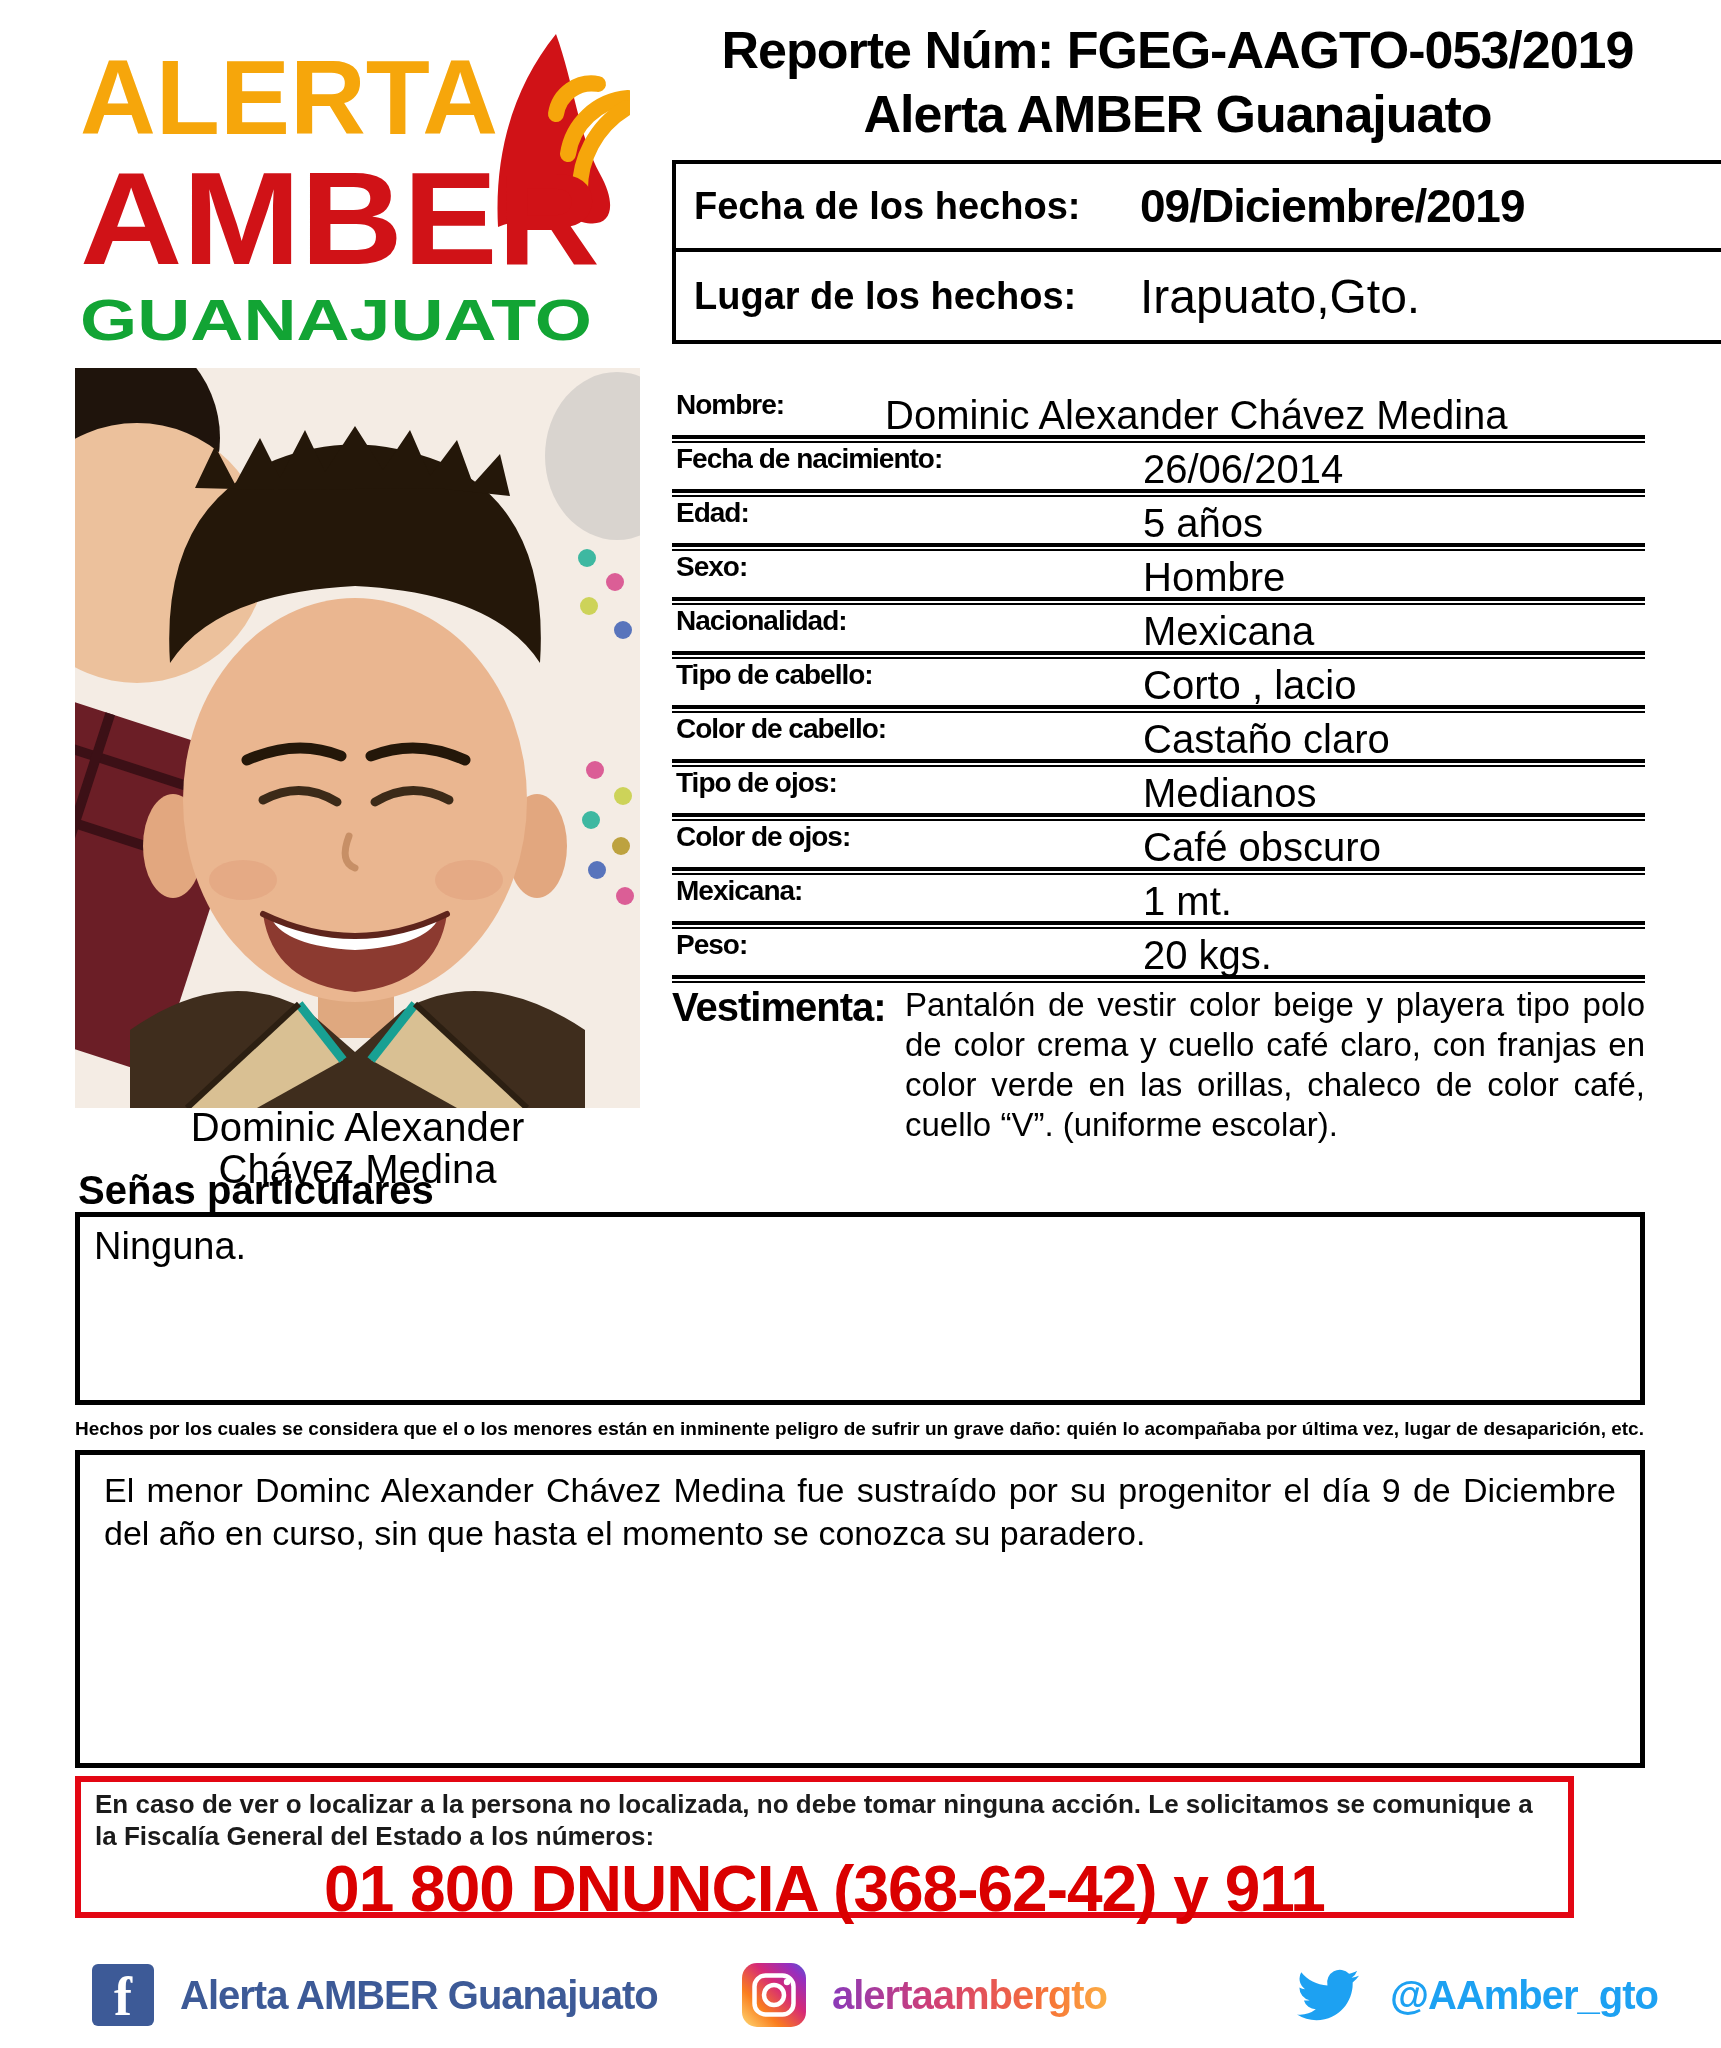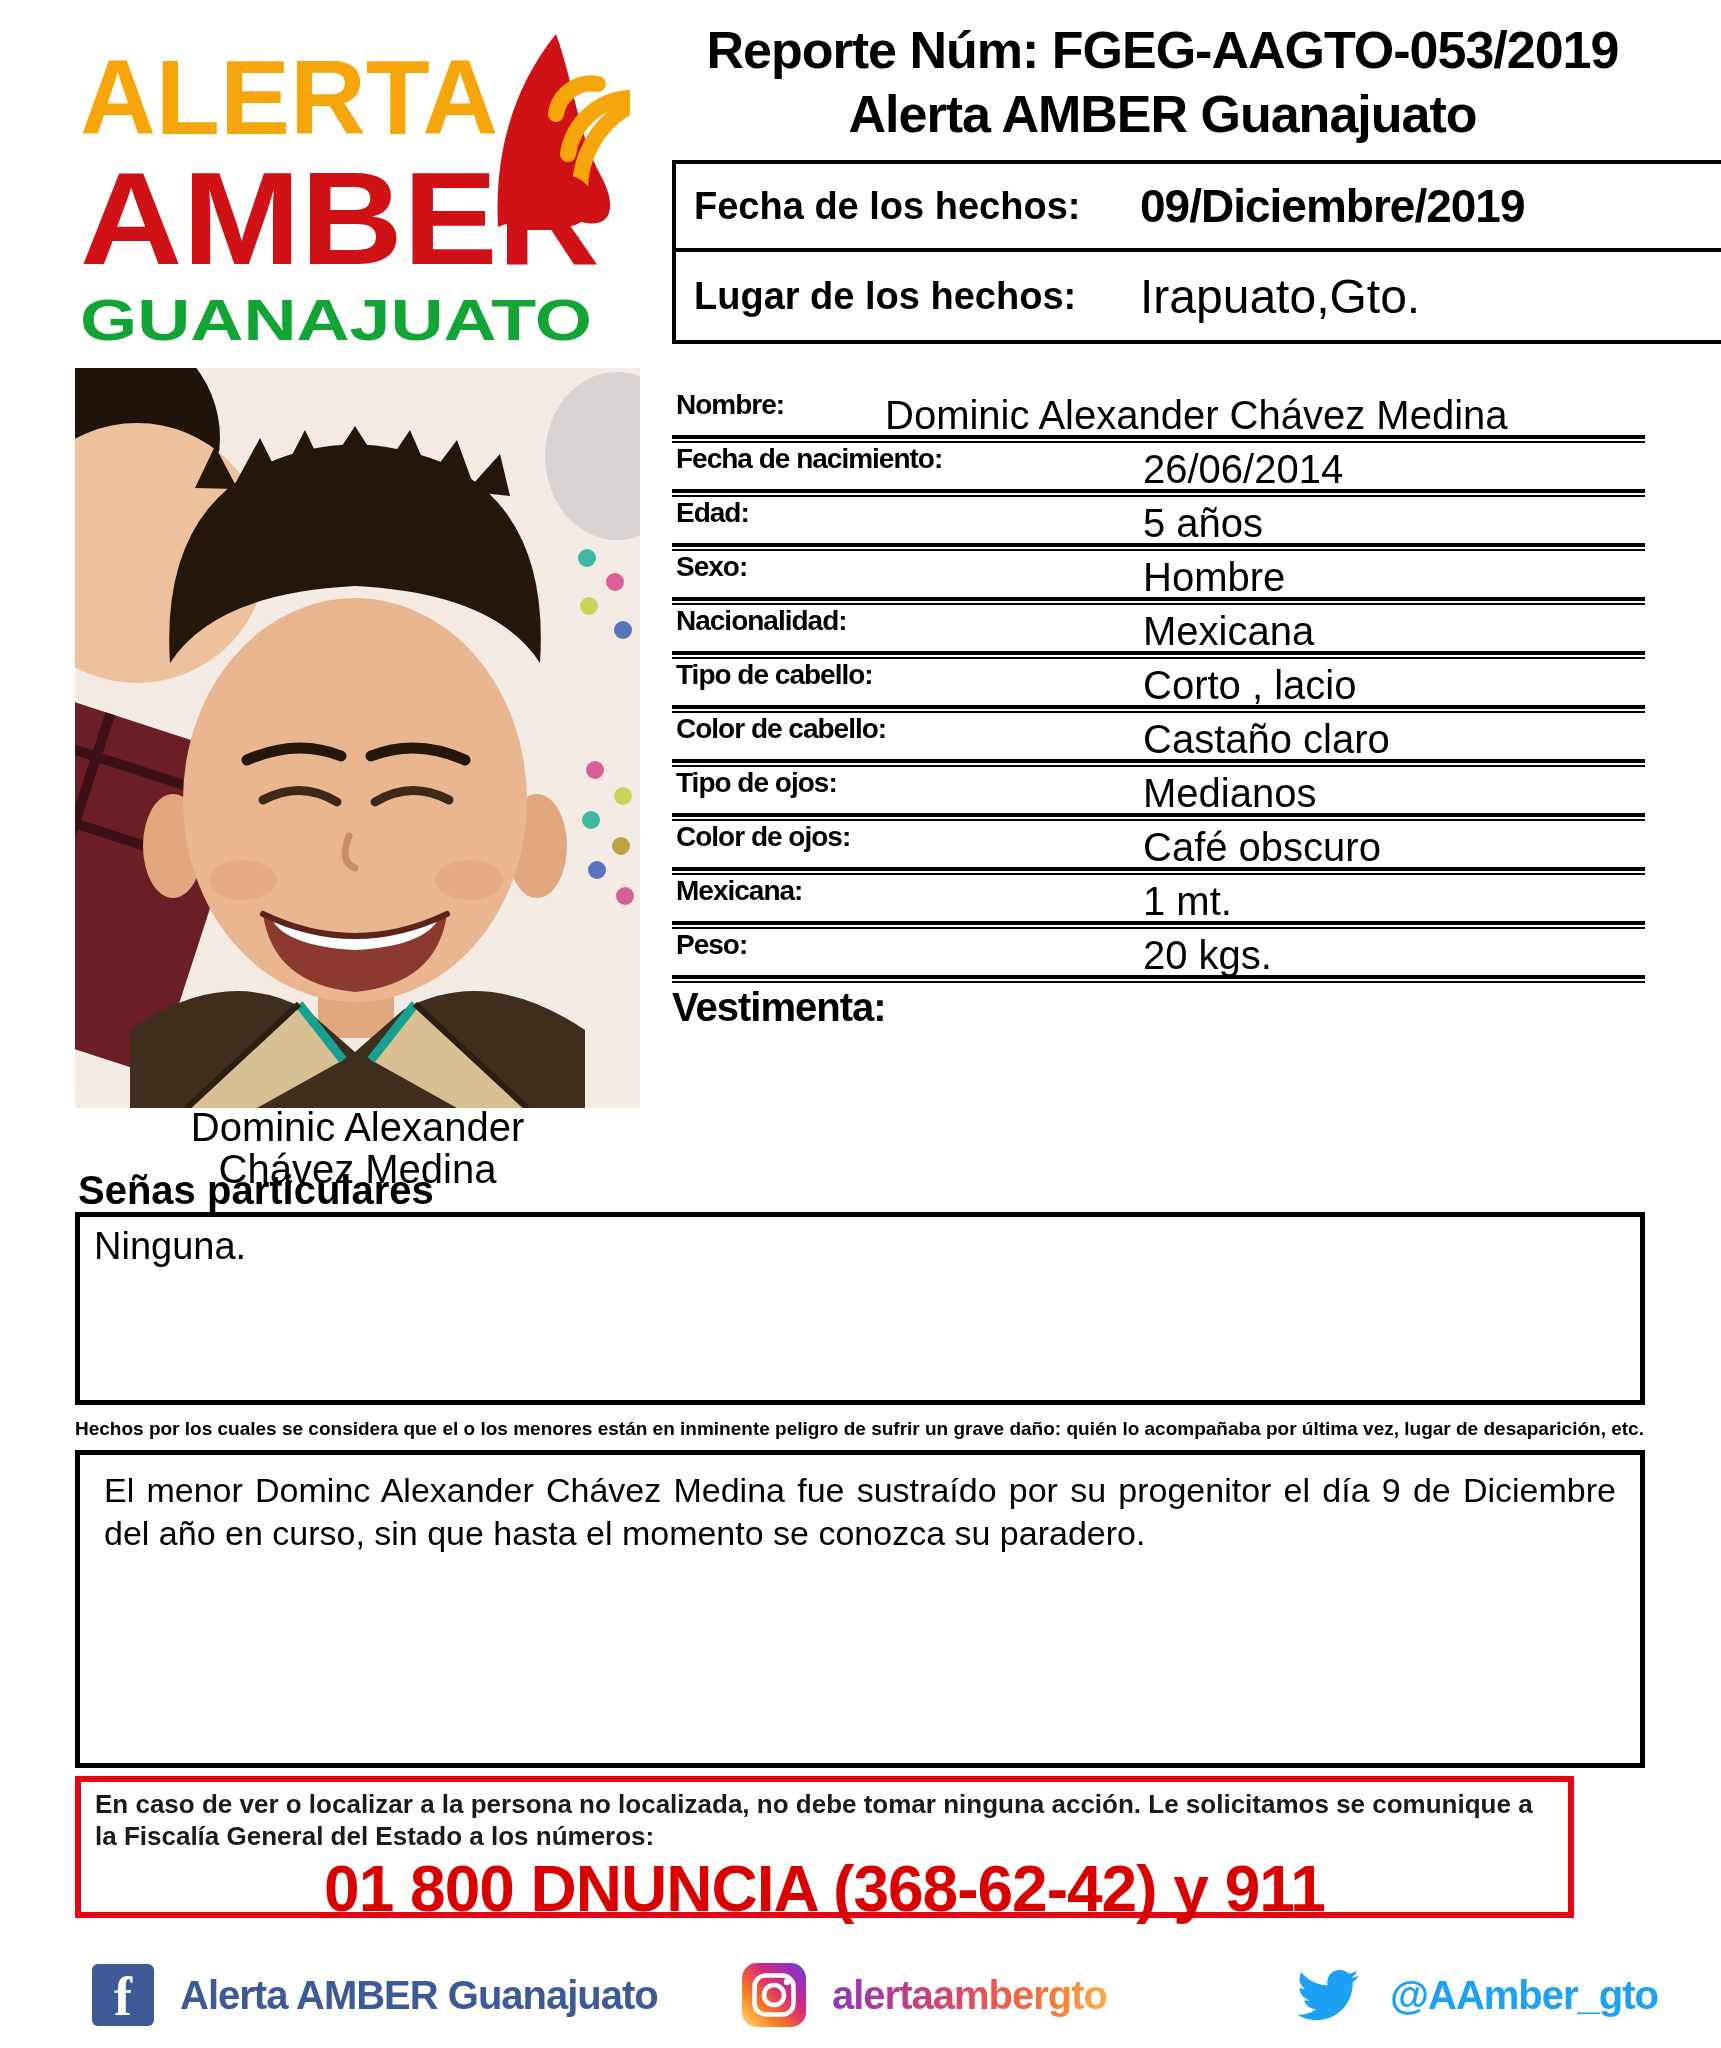--- a/index.html
+++ b/index.html
@@ -6,21 +6,21 @@
   body { background:#888; font-family:"Liberation Sans", sans-serif; }
   .page {
     position:relative; width:1721px; height:2048px; background:#ffffff;
     margin:0 auto; overflow:hidden; color:#000;
   }
 
   
   .logo { position:absolute; left:70px; top:22px; width:560px; height:330px; }
 
   
-  .hdr { position:absolute; left:625px; top:20px; width:1075px; text-align:center; }
+  .hdr { position:absolute; left:640px; top:20px; width:1075px; text-align:center; }
   .hdr .line1 { font-size:52px; font-weight:bold; letter-spacing:-1px; }
   .hdr .line2 { font-size:52px; font-weight:bold; letter-spacing:-1px; margin-top:4px; }
 
   
   .infobox { position:absolute; left:672px; top:160px; width:1062px; border:4px solid #000; }
   .inforow { position:relative; height:84px; }
   .inforow + .inforow { border-top:4px solid #000; height:92px; }
   .inforow .lbl { position:absolute; left:18px; top:50%; transform:translateY(-50%);
                   font-size:38px; font-weight:bold; }
   .inforow .val-b { position:absolute; left:464px; top:50%; transform:translateY(-50%);
@@ -218,20 +218,21 @@
     <div class="frow">
       <span class="lbl">Mexicana:</span>
       <span class="val">1 mt.</span>
     </div>
     <div class="frow">
       <span class="lbl">Peso:</span>
       <span class="val">20 kgs.</span>
     </div>
     <div class="vest">
       <span class="lbl">Vestimenta:</span>
+      <span class="val">Pantalón de vestir color beige y playera tipo polo de color crema y cuello café claro, con franjas en color verde en las orillas, chaleco de color café, cuello “V”. (uniforme escolar).</span>
     </div>
   </div>
 
   <div class="senas-h">Señas particulares</div>
   <div class="senas-box">
     <span>Ninguna.</span>
   </div>
 
   <div class="note">Hechos por los cuales se considera que el o los menores están en inminente peligro de sufrir un grave daño: quién lo acompañaba por última vez, lugar de desaparición, etc.</div>
   <div class="hechos-box">

